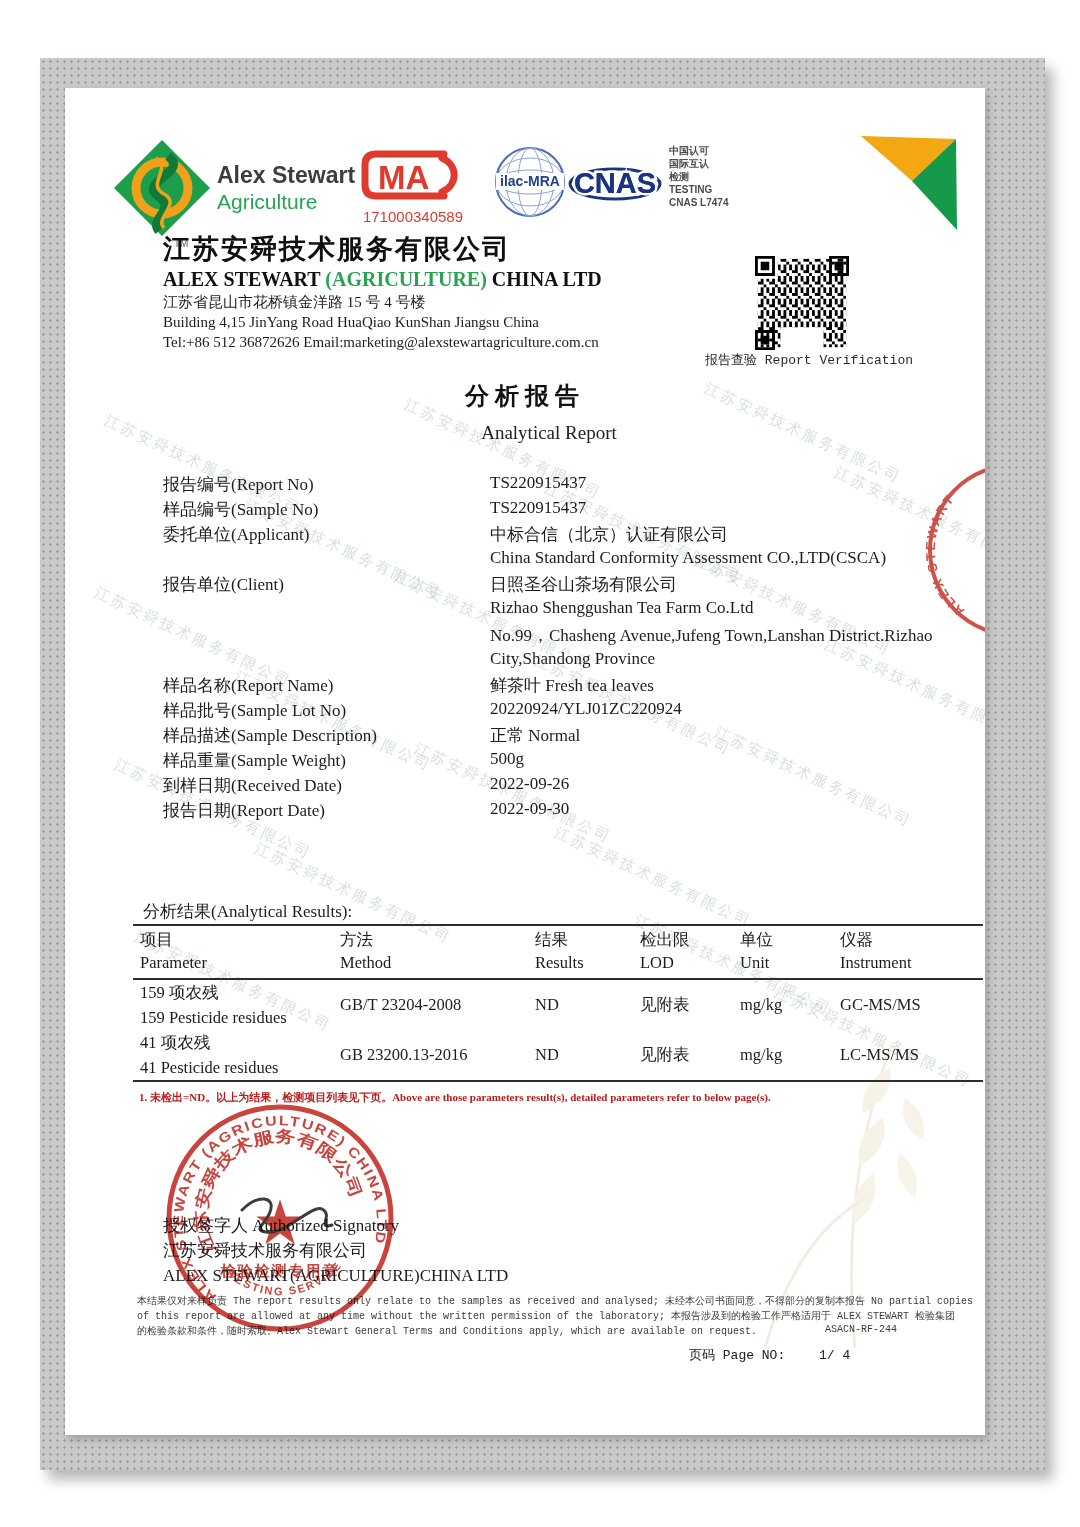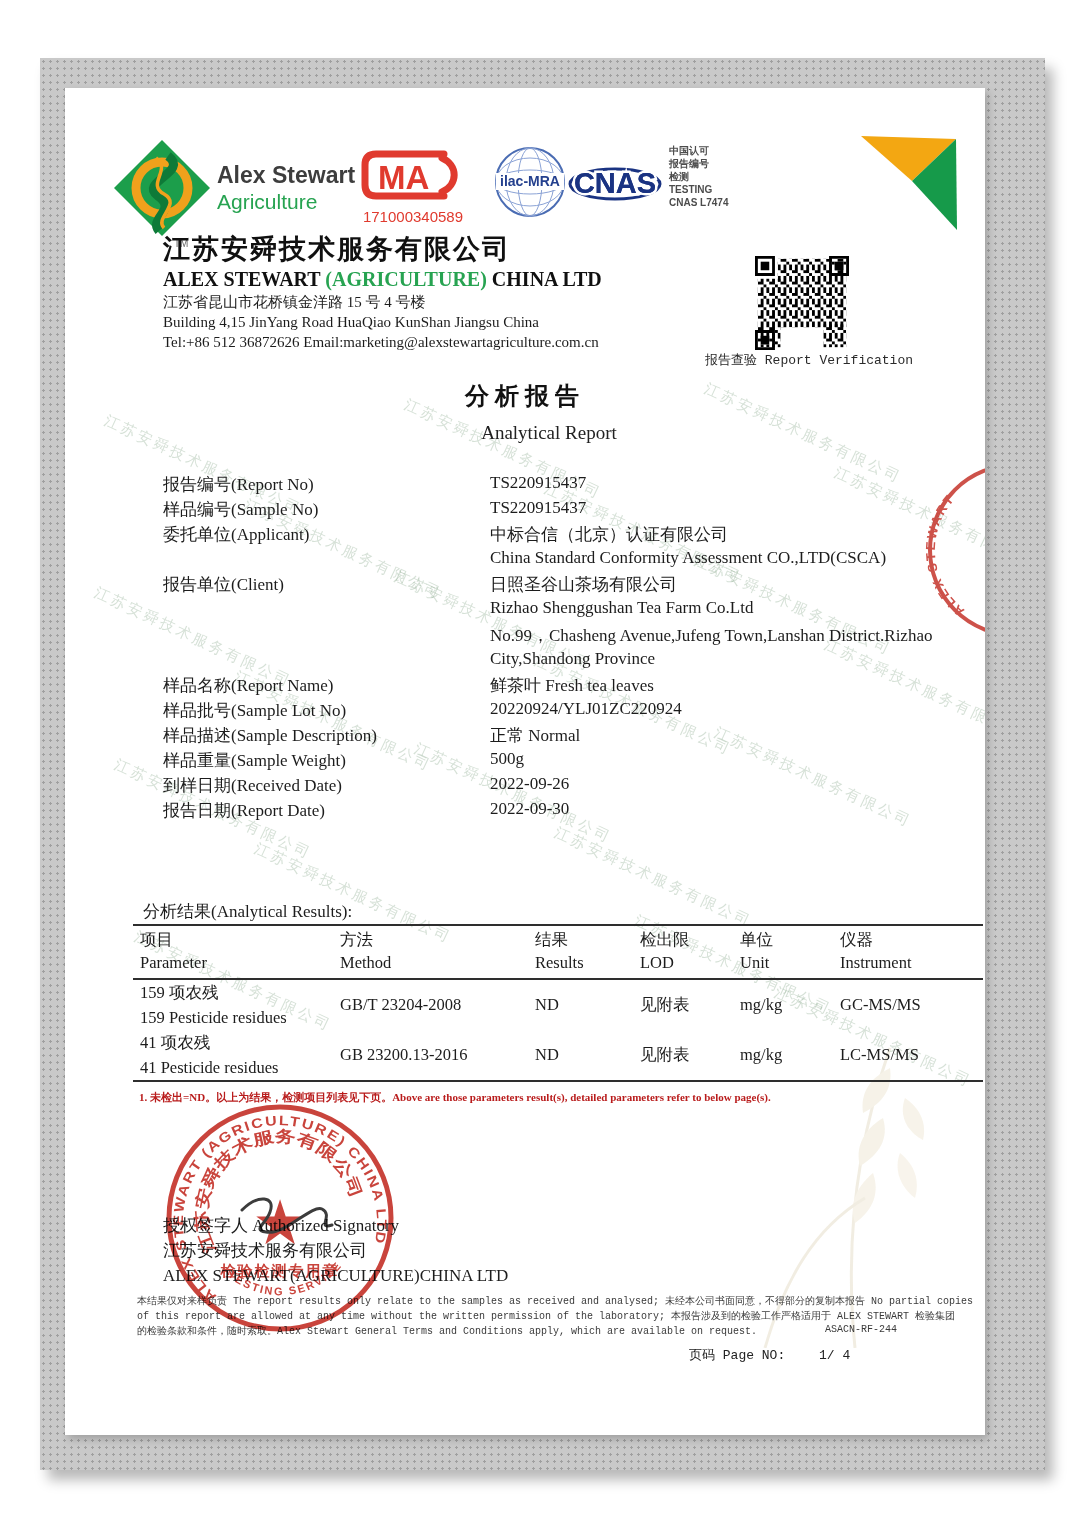--- a/index.html
+++ b/index.html
@@ -141,21 +141,21 @@
     </svg>
 
     <svg class="abs" style="left:503px;top:66px" width="94" height="54" viewBox="0 0 94 54">
       <ellipse cx="47" cy="30" rx="45" ry="15" fill="none" stroke="#1a3382" stroke-width="3"></ellipse>
       <text x="47" y="39" text-anchor="middle" font-size="29" font-weight="bold" fill="#1a3382" paint-order="stroke" stroke="#ffffff" stroke-width="5" font-family="Liberation Sans,sans-serif">CNAS</text>
       <text x="47" y="39" text-anchor="middle" font-size="29" font-weight="bold" fill="#1a3382" font-family="Liberation Sans,sans-serif">CNAS</text>
     </svg>
 
     <div class="abs cnas-lines" style="left:604px;top:56px">
       <div>中国认可</div>
-      <div>报告编号</div>
+      <div>国际互认</div>
       <div>检测</div>
       <div>TESTING</div>
       <div>CNAS L7474</div>
     </div>
 
     <svg class="abs" style="left:795px;top:45px" width="100" height="100" viewBox="0 0 100 100">
       <polygon points="1,3 96,6 52,48" fill="#f3a712"></polygon>
       <polygon points="96,6 97,97 52,48" fill="#169a4a"></polygon>
     </svg>
 

